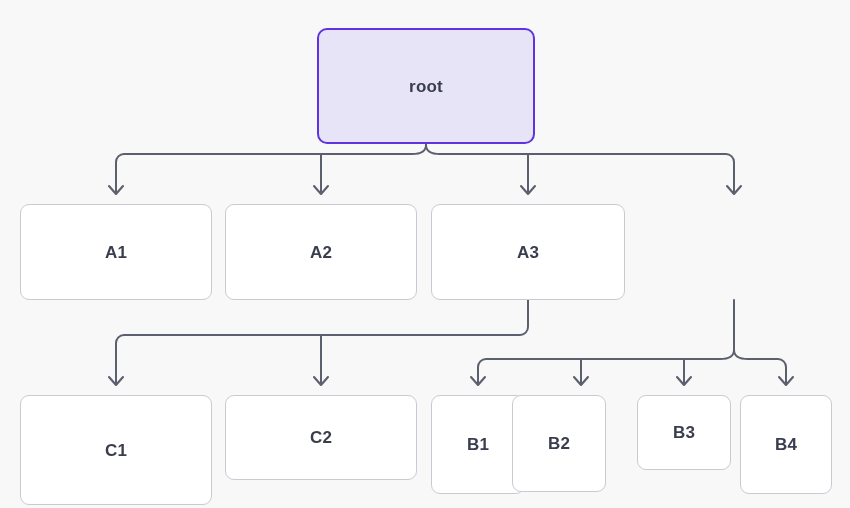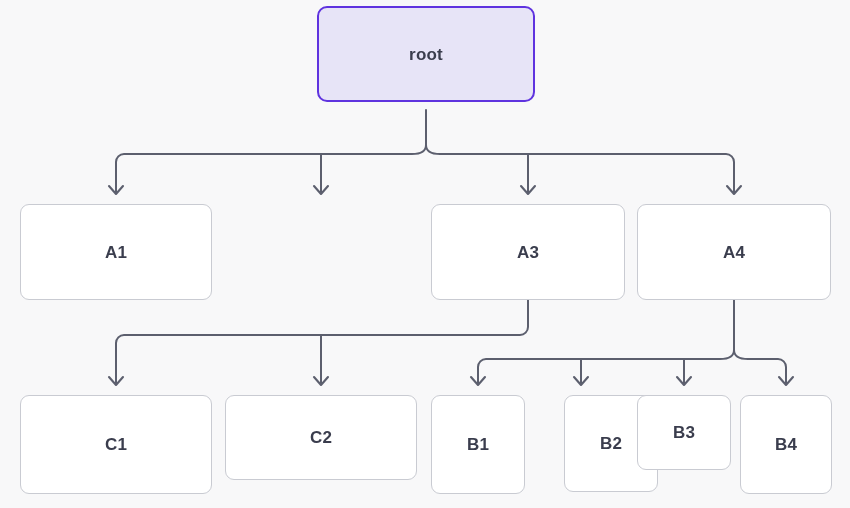--- a/index.html
+++ b/index.html
@@ -87,50 +87,50 @@
         <path d="M 109 377 L 116 385 L 123 377"></path>
         <path d="M 314 377 L 321 385 L 328 377"></path>
         <path d="M 471 377 L 478 385 L 485 377"></path>
         <path d="M 574 377 L 581 385 L 588 377"></path>
         <path d="M 677 377 L 684 385 L 691 377"></path>
         <path d="M 779 377 L 786 385 L 793 377"></path>
       </g>
     </g>
   </svg>
 
-  <div class="node root-node" style="left:317px; top:6px; width:218px; height:96px;">
+  <div class="node root-node" style="left:317px; top:28px; width:218px; height:116px;">
     <span class="node-label">root</span>
   </div>
 
   <div class="node" style="left:20px; top:204px; width:192px; height:96px;">
     <span class="node-label">A1</span>
   </div>
 
+  <div class="node" style="left:225px; top:204px; width:192px; height:96px;">
+    <span class="node-label">A2</span>
+  </div>
 
   <div class="node" style="left:431px; top:204px; width:194px; height:96px;">
     <span class="node-label">A3</span>
   </div>
 
-  <div class="node" style="left:637px; top:204px; width:194px; height:96px;">
-    <span class="node-label">A4</span>
-  </div>
 
-  <div class="node" style="left:20px; top:395px; width:192px; height:99px;">
+  <div class="node" style="left:20px; top:395px; width:192px; height:110px;">
     <span class="node-label">C1</span>
   </div>
 
   <div class="node" style="left:225px; top:395px; width:192px; height:85px;">
     <span class="node-label">C2</span>
   </div>
 
   <div class="node" style="left:431px; top:395px; width:94px; height:99px;text-align:center;">
     <span class="node-label">B1</span>
   </div>
 
-  <div class="node" style="left:564px; top:395px; width:94px; height:97px;">
+  <div class="node" style="left:512px; top:395px; width:94px; height:97px;">
     <span class="node-label">B2</span>
   </div>
 
   <div class="node" style="left:637px; top:395px; width:94px; height:75px;">
     <span class="node-label">B3</span>
   </div>
 
   <div class="node" style="left:740px; top:395px; width:92px; height:99px;">
     <span class="node-label">B4</span>
   </div>

